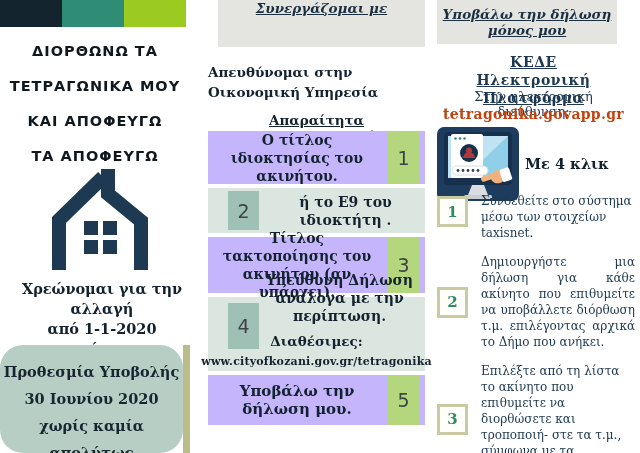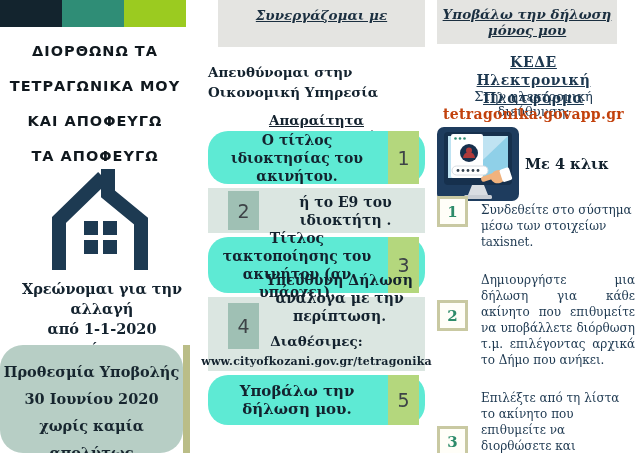--- a/index.html
+++ b/index.html
@@ -23,31 +23,31 @@
   .charge-note .u{text-decoration:underline;}
   .deadline-box{left:0;top:345px;width:183px;height:108px;background:#b7cec5;
     text-align:center;font-weight:bold;font-size:14.5px;color:#17262f;border-radius:23px;}
   .deadline-box div{line-height:27px;}
   .deadline-box{padding-top:13px;box-sizing:border-box;}
   .deadline-strip{left:183px;top:345px;width:7px;height:108px;background:#babd87;}
 
   
   .mid-gray{left:218px;top:0;width:207px;height:47px;background:#e4e4e1;
     text-align:center;font-weight:bold;font-style:italic;font-size:13.5px;
-    color:#1b2f40;padding-top:7px;box-sizing:border-box;line-height:17px;}
+    color:#1b2f40;box-sizing:border-box;line-height:17px;}
   .mid-gray span{text-decoration:underline;display:block;}
   .mid-sub{left:208px;top:62px;width:217px;font-weight:bold;
     font-size:13.5px;line-height:20px;color:#13222e;}
   .mid-listtitle{left:208px;top:112px;width:217px;text-align:center;
     font-weight:bold;font-size:13.5px;text-decoration:underline;color:#13222e;}
   .mid-items{left:208px;top:131px;width:217px;display:flex;flex-direction:column;gap:4px;}
   .mitem{position:relative;display:flex;flex-direction:column;align-items:center;
     justify-content:center;font-weight:bold;font-size:14px;line-height:18px;
     text-align:center;color:#13222e;box-sizing:border-box;}
-  .mitem.odd{background:#5eead4;border-radius:20px;}
+  .mitem.odd{background:#c4b5fd;}
   .mitem.even{background:#dbe6e1;}
   .numbox{position:absolute;display:flex;align-items:center;justify-content:center;
     font-family:"DejaVu Sans","Liberation Sans",sans-serif;font-size:19px;
     font-weight:normal;color:#3d4347;width:31px;}
   .numbox.green{background:#b4d77d;right:6px;top:0;bottom:0;}
   .numbox.teal{background:#9fc0b4;left:20px;top:3px;bottom:3px;}
   .it1{height:53px;padding:0 45px 0 6px;}
   .it2{height:45px;padding-left:58px;}
   .it3{height:56px;padding:0 45px 0 6px;}
   .it4{height:74px;justify-content:flex-end;padding-top:8px;}
@@ -70,21 +70,21 @@
   .addr-url{left:437px;top:106px;width:193px;text-align:center;font-weight:bold;
     font-size:14px;color:#c2410c;letter-spacing:0.3px;}
   .monitor-wrap{left:437px;top:127px;width:82px;height:74px;}
   .clicks{left:525px;top:155px;width:110px;font-weight:bold;font-size:14.5px;
     color:#13222e;}
   .steps{left:437px;top:193px;width:198px;display:flex;flex-direction:column;}
   .step{display:flex;gap:13px;}
   .step-box{flex:0 0 auto;width:25px;height:25px;border:3px solid #c9c9a2;
     background:#fffef8;display:flex;align-items:center;justify-content:center;
     font-weight:bold;font-size:15px;color:#2e8b6a;}
-  .step-text{font-size:12px;line-height:16px;color:#1d3850;margin-top:9px;}
+  .step-text{font-size:12px;line-height:16px;color:#1d3850;}
   .s1{align-items:flex-start;margin-bottom:13px;}
   .s1 .step-box{margin-top:3px;}
   .s2{align-items:center;margin-bottom:13px;}
   .s2 .step-text{text-align:justify;}
   .s3{align-items:center;margin-bottom:11px;}
 </style>
 </head>
 <body>
 
 <div class="abs topbar">

